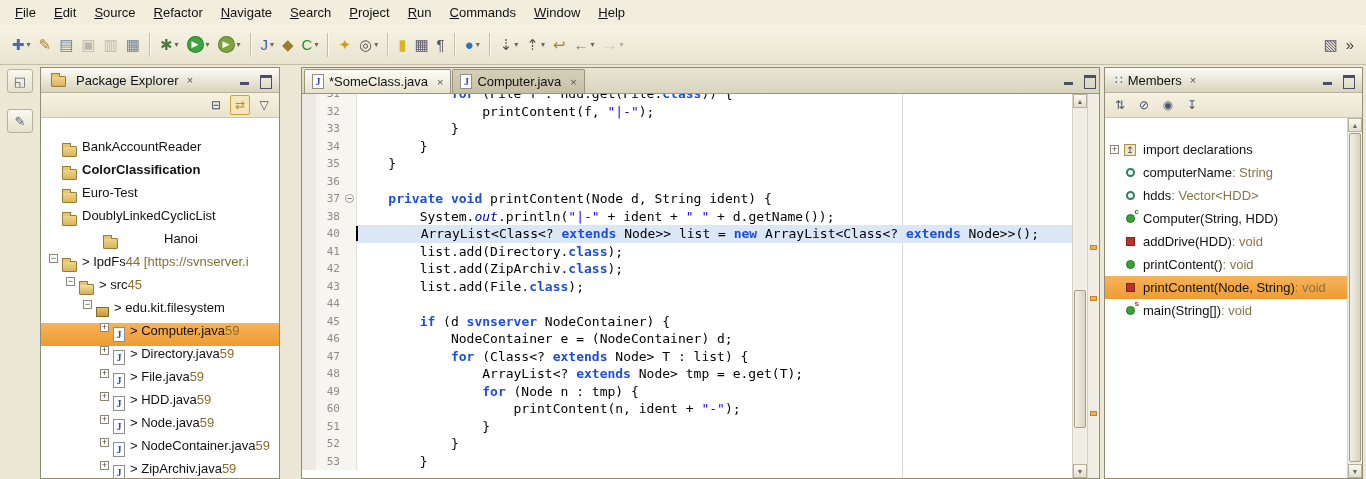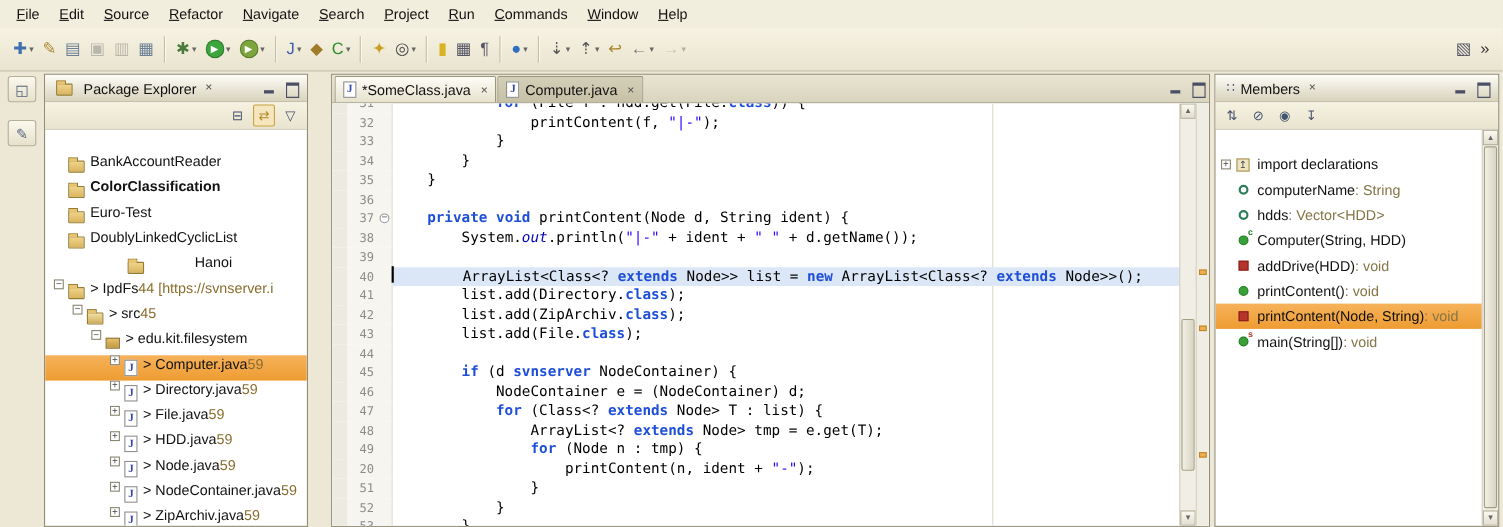--- a/index.html
+++ b/index.html
@@ -253,21 +253,21 @@
           </span>
           <span class="tlbl">Euro-Test</span>
         </div>
         <div class="trow" style="padding-left: 8px;">
           <span class="expspace"></span>
           <span class="ticn">
             <span class="folder"></span>
           </span>
           <span class="tlbl">DoublyLinkedCyclicList</span>
         </div>
-        <div class="trow" style="padding-left: 21px; gap: 41px;">
+        <div class="trow" style="padding-left: 8px; gap: 41px;">
           <span class="expspace"></span>
           <span class="ticn">
             <span class="folder"></span>
           </span>
           <span class="tlbl">Hanoi</span>
         </div>
         <div class="trow" style="padding-left: 8px;">
           <span class="exp">−</span>
           <span class="ticn">
             <span class="folder"></span>
@@ -413,56 +413,50 @@
               <span class="foldm">−</span>
             </span>
             <span class="ctext"><span class="tk-p">    </span><span class="tk-k">private</span><span class="tk-p"> </span><span class="tk-k">void</span><span class="tk-p"> printContent(Node d, String ident) {</span></span>
           </div>
           <div class="crow">
             <span class="cann"></span>
             <span class="cln">38</span>
             <span class="cfold"></span>
             <span class="ctext"><span class="tk-p">        </span><span class="tk-p">System.</span><span class="tk-f">out</span><span class="tk-p">.println(</span><span class="tk-s">"|-"</span><span class="tk-p"> + ident + </span><span class="tk-s">" "</span><span class="tk-p"> + d.getName());</span></span>
           </div>
-          <div class="crow">
-            <span class="cann"></span>
-            <span class="cln">39</span>
+          <div class="crow cur">
+            <span class="cann"></span>
+            <span class="cln">40</span>
+            <span class="cfold"></span>
+            <span class="ctext"><span class="caret"></span><span class="tk-p">        </span><span class="tk-p">ArrayList&lt;Class&lt;? </span><span class="tk-k">extends</span><span class="tk-p"> Node&gt;&gt; list = </span><span class="tk-k">new</span><span class="tk-p"> ArrayList&lt;Class&lt;? </span><span class="tk-k">extends</span><span class="tk-p"> Node&gt;&gt;();</span></span>
+          </div>
+          <div class="crow">
+            <span class="cann"></span>
+            <span class="cln">41</span>
+            <span class="cfold"></span>
+            <span class="ctext"><span class="tk-p">        </span><span class="tk-p">list.add(Directory.</span><span class="tk-k">class</span><span class="tk-p">);</span></span>
+          </div>
+          <div class="crow">
+            <span class="cann"></span>
+            <span class="cln">42</span>
+            <span class="cfold"></span>
+            <span class="ctext"><span class="tk-p">        </span><span class="tk-p">list.add(ZipArchiv.</span><span class="tk-k">class</span><span class="tk-p">);</span></span>
+          </div>
+          <div class="crow">
+            <span class="cann"></span>
+            <span class="cln">43</span>
+            <span class="cfold"></span>
+            <span class="ctext"><span class="tk-p">        </span><span class="tk-p">list.add(File.</span><span class="tk-k">class</span><span class="tk-p">);</span></span>
+          </div>
+          <div class="crow">
+            <span class="cann"></span>
+            <span class="cln">44</span>
             <span class="cfold"></span>
             <span class="ctext"><span class="tk-p"></span></span>
           </div>
-          <div class="crow cur">
-            <span class="cann"></span>
-            <span class="cln">40</span>
-            <span class="cfold"></span>
-            <span class="ctext"><span class="caret"></span><span class="tk-p">        </span><span class="tk-p">ArrayList&lt;Class&lt;? </span><span class="tk-k">extends</span><span class="tk-p"> Node&gt;&gt; list = </span><span class="tk-k">new</span><span class="tk-p"> ArrayList&lt;Class&lt;? </span><span class="tk-k">extends</span><span class="tk-p"> Node&gt;&gt;();</span></span>
-          </div>
-          <div class="crow">
-            <span class="cann"></span>
-            <span class="cln">41</span>
-            <span class="cfold"></span>
-            <span class="ctext"><span class="tk-p">        </span><span class="tk-p">list.add(Directory.</span><span class="tk-k">class</span><span class="tk-p">);</span></span>
-          </div>
-          <div class="crow">
-            <span class="cann"></span>
-            <span class="cln">42</span>
-            <span class="cfold"></span>
-            <span class="ctext"><span class="tk-p">        </span><span class="tk-p">list.add(ZipArchiv.</span><span class="tk-k">class</span><span class="tk-p">);</span></span>
-          </div>
-          <div class="crow">
-            <span class="cann"></span>
-            <span class="cln">43</span>
-            <span class="cfold"></span>
-            <span class="ctext"><span class="tk-p">        </span><span class="tk-p">list.add(File.</span><span class="tk-k">class</span><span class="tk-p">);</span></span>
-          </div>
-          <div class="crow">
-            <span class="cann"></span>
-            <span class="cln">44</span>
-            <span class="cfold"></span>
-            <span class="ctext"><span class="tk-p"></span></span>
-          </div>
           <div class="crow">
             <span class="cann"></span>
             <span class="cln">45</span>
             <span class="cfold"></span>
             <span class="ctext"><span class="tk-p">        </span><span class="tk-k">if</span><span class="tk-p"> (d </span><span class="tk-k">svnserver</span><span class="tk-p"> NodeContainer) {</span></span>
           </div>
           <div class="crow">
             <span class="cann"></span>
             <span class="cln">46</span>
             <span class="cfold"></span>
@@ -481,21 +475,21 @@
             <span class="ctext"><span class="tk-p">                </span><span class="tk-p">ArrayList&lt;? </span><span class="tk-k">extends</span><span class="tk-p"> Node&gt; tmp = e.get(T);</span></span>
           </div>
           <div class="crow">
             <span class="cann"></span>
             <span class="cln">49</span>
             <span class="cfold"></span>
             <span class="ctext"><span class="tk-p">                </span><span class="tk-k">for</span><span class="tk-p"> (Node n : tmp) {</span></span>
           </div>
           <div class="crow">
             <span class="cann"></span>
-            <span class="cln">20</span>
+            <span class="cln">60</span>
             <span class="cfold"></span>
             <span class="ctext"><span class="tk-p">                    </span><span class="tk-p">printContent(n, ident + </span><span class="tk-s">"-"</span><span class="tk-p">);</span></span>
           </div>
           <div class="crow">
             <span class="cann"></span>
             <span class="cln">51</span>
             <span class="cfold"></span>
             <span class="ctext"><span class="tk-p">                </span><span class="tk-p">}</span></span>
           </div>
           <div class="crow">

